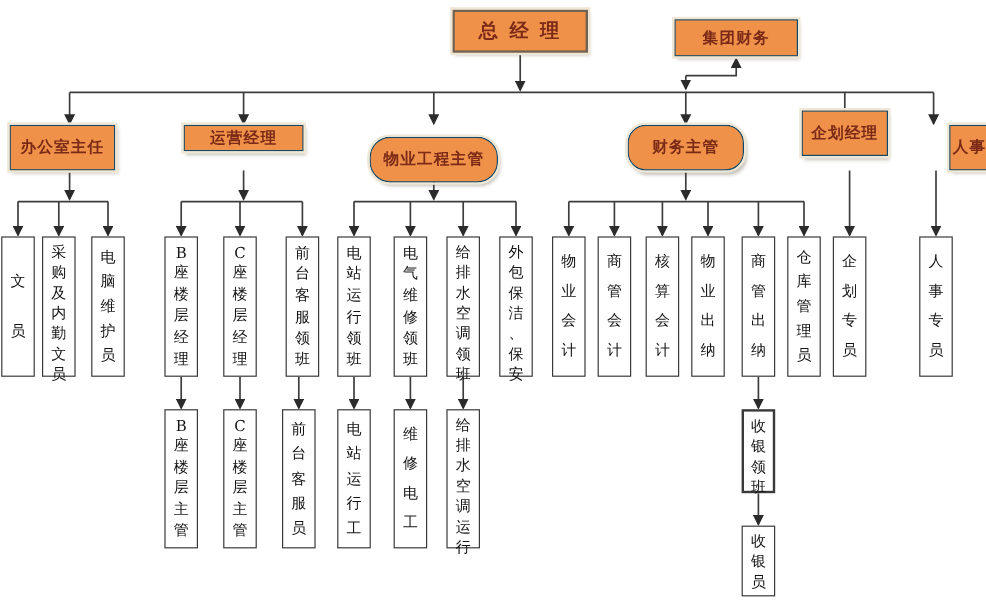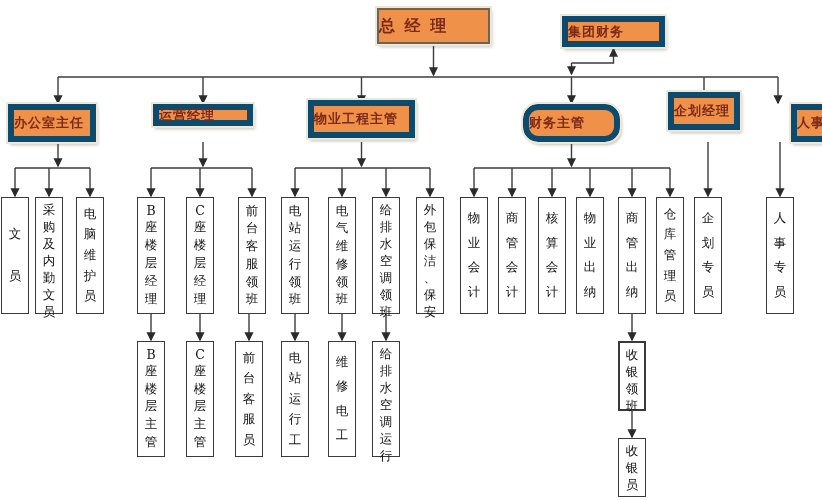--- a/index.html
+++ b/index.html
@@ -1,20 +1,20 @@
 <!DOCTYPE html>
 <html style="--box-fill: #F0914A; --box-text: #7B2A18;"><head>
 <meta charset="utf-8">
 <style>
   html,body{margin:0;padding:0;background:#fff;}
   .canvas{position:relative;width:822px;height:500px;background:#ffffff;overflow:hidden;
           font-family:"DejaVu Serif","Liberation Serif",serif;}
   #conn-layer{position:absolute;left:0;top:0;width:822px;height:500px;}
-  .node{position:absolute;box-sizing:border-box;display:flex;align-items:center;}
-  .node.orange{background:var(--box-fill,#F0914A);border:6px solid #0c4a6e;outline:2px solid #efe7d5;
+  .node{position:absolute;box-sizing:border-box;display:flex;align-items:center;justify-content:center;}
+  .node.orange{background:var(--box-fill,#F0914A);border:1px solid #0c4a6e;outline:2px solid #efe7d5;
                box-shadow:2px 3px 3px rgba(90,80,60,.35);}
   .node.orange .label{color:var(--box-text,#7B2A18);font-weight:bold;font-size:13px;letter-spacing:1px;white-space:nowrap;}
   .node.orange.title{border:2px solid #6f6353;}
   .node.orange.title .label{font-size:16px;letter-spacing:2px;}
   .node.white{background:#ffffff;border:1.2px solid #3a3a3a;}
   .node.white.bold-border{border-width:2.4px;}
   .node.white .label{display:flex;flex-direction:column;justify-content:space-evenly;align-items:center;
                      width:100%;height:100%;font-size:12.5px;color:#141414;padding:4px 0;box-sizing:border-box;}
 </style>
 </head>
@@ -78,21 +78,21 @@
       </div>
       <div class="node orange" style="left: 562px; top: 16px; width: 103px; height: 31px;">
         <span class="label">集团财务</span>
       </div>
       <div class="node orange" style="left: 8px; top: 104px; width: 88px; height: 38px;">
         <span class="label">办公室主任</span>
       </div>
       <div class="node orange" style="left: 153px; top: 104px; width: 100px; height: 22px;">
         <span class="label">运营经理</span>
       </div>
-      <div class="node orange" style="left: 308px; top: 100px; width: 107px; height: 38px;">
+      <div class="node orange" style="left: 308px; top: 114px; width: 107px; height: 38px; border-radius: 17px;">
         <span class="label">物业工程主管</span>
       </div>
       <div class="node orange" style="left: 523px; top: 104px; width: 97px; height: 38px; border-radius: 15px;">
         <span class="label">财务主管</span>
       </div>
       <div class="node orange" style="left: 668px; top: 92px; width: 72px; height: 38px;">
         <span class="label">企划经理</span>
       </div>
       <div class="node orange" style="left: 791px; top: 104px; width: 62px; height: 38px;">
         <span class="label">人事主管</span>

